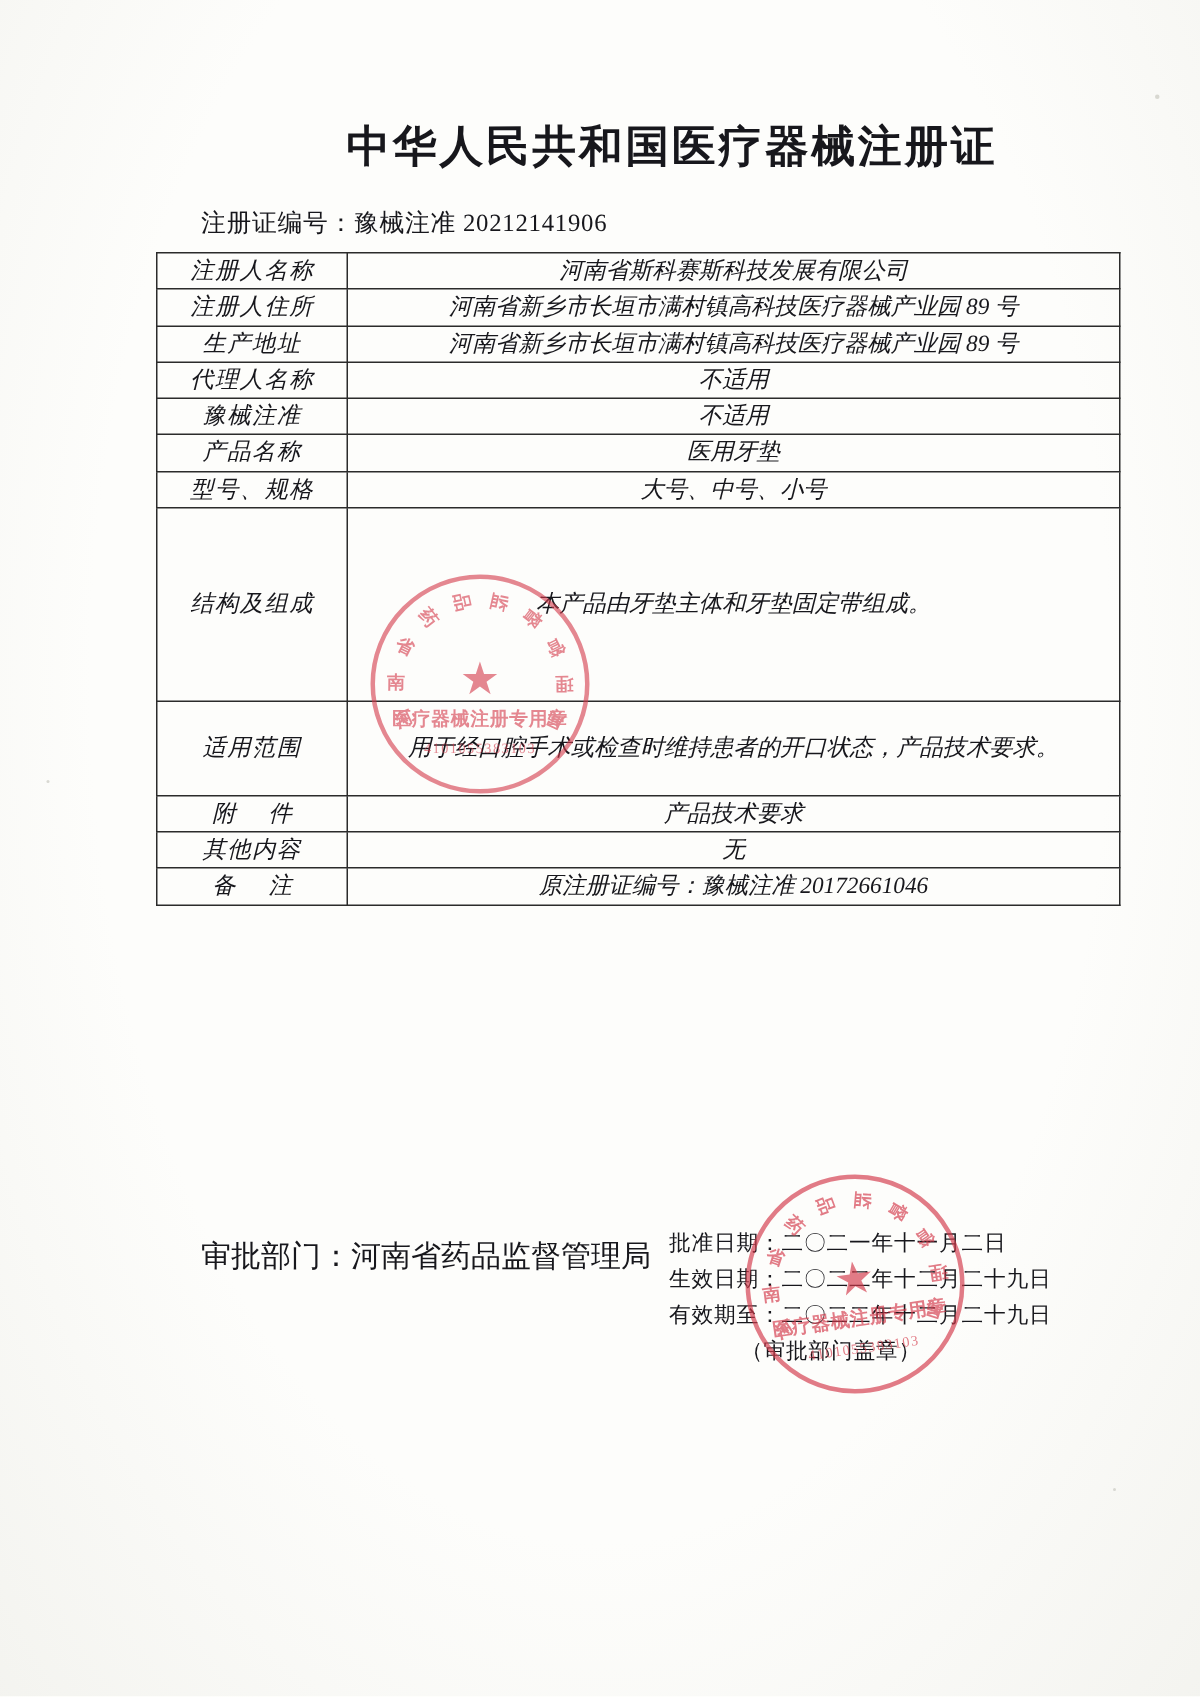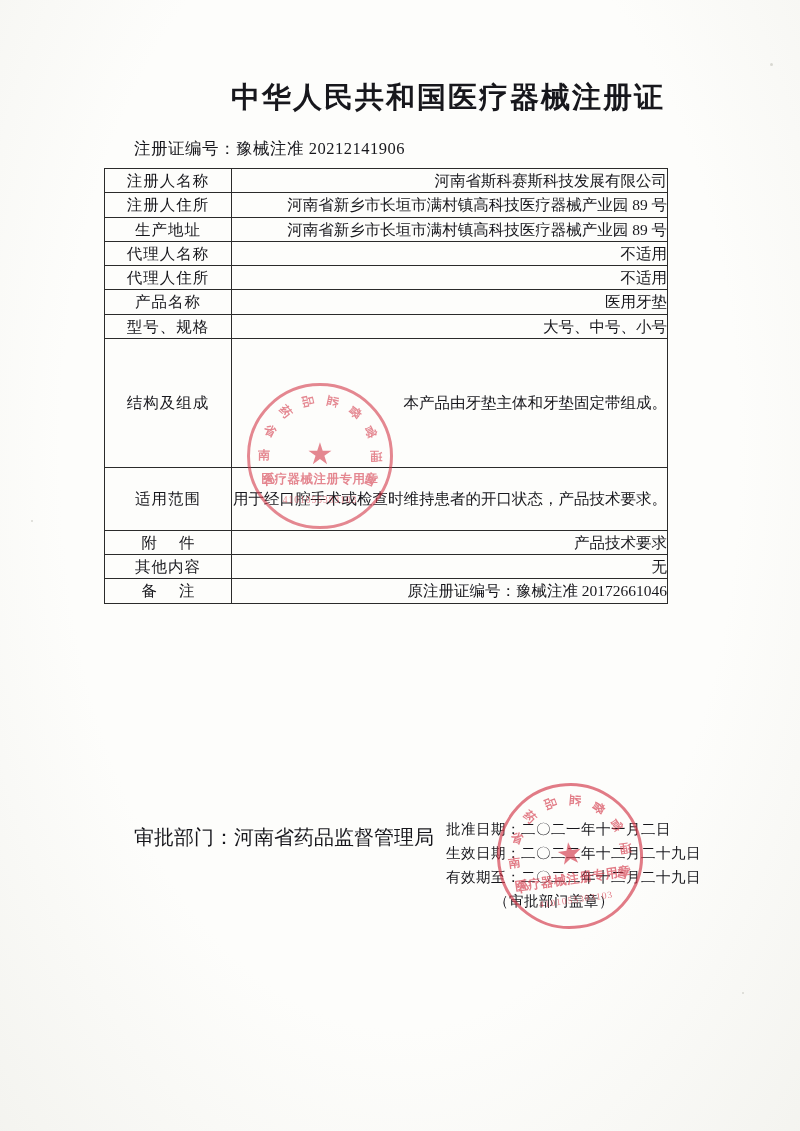--- a/index.html
+++ b/index.html
@@ -49,44 +49,45 @@
     top: 138px;
     left: 134px;
     font-size: 16.5px;
     letter-spacing: 0.5px;
   }
 
   table.cert-table {
     position: absolute;
     top: 168px;
     left: 104px;
-    width: 564px;
+    width: 643px;
     border-collapse: collapse;
     table-layout: fixed;
+    font-style: italic;
   }
   table.cert-table td {
     border: 1px solid #2b2b2b;
     font-size: 15.5px;
     line-height: 1.5;
     padding: 0;
     vertical-align: middle;
   }
   td.label {
     width: 126px;
     text-align: center;
     letter-spacing: 1px;
     padding: 7px 4px;
   }
   td.label.spread {
     letter-spacing: 9px;
     text-indent: 9px;
   }
   td.value {
     padding: 7px 10px 7px 12px;
-    text-align: right;
+    text-align: center;
   }
   tr.tall-struct td { height: 128px; }
   tr.tall-scope td { height: 62px; }
 
   .footer {
     position: absolute;
     left: 0;
     top: 818px;
     width: 100%;
     height: 120px;
@@ -210,21 +211,21 @@
       </tr>
       <tr>
         <td class="label">生产地址</td>
         <td class="value">河南省新乡市长垣市满村镇高科技医疗器械产业园 89 号</td>
       </tr>
       <tr>
         <td class="label">代理人名称</td>
         <td class="value">不适用</td>
       </tr>
       <tr>
-        <td class="label">代理人住所</td>
+        <td class="label">豫械注准</td>
         <td class="value">不适用</td>
       </tr>
       <tr>
         <td class="label">产品名称</td>
         <td class="value">医用牙垫</td>
       </tr>
       <tr>
         <td class="label">型号、规格</td>
         <td class="value">大号、中号、小号</td>
       </tr>

